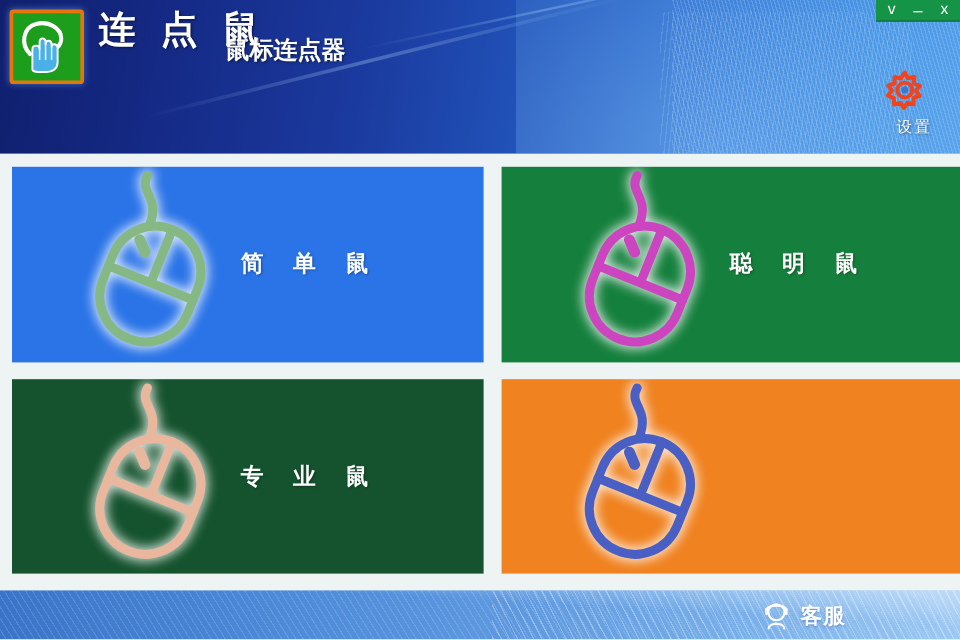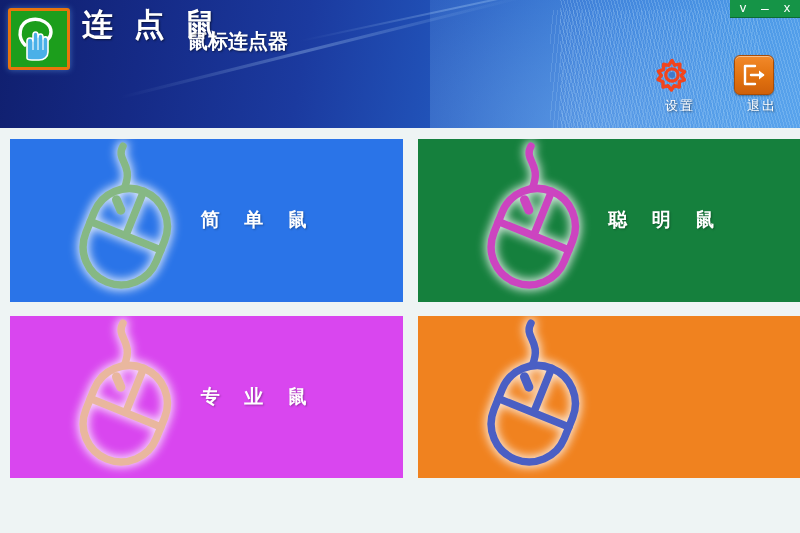--- a/index.html
+++ b/index.html
@@ -330,32 +330,20 @@
                        L9.1 30.1 L8.9 24.7 L4 22.6 L7.4 18.5 L4.3 14.3 L9.4 12.6
                        L9.6 7.2 L14.6 8.4 Z"></path>
             </g>
             <circle cx="18" cy="18" r="6.2" fill="none" stroke="#f2441c" stroke-width="3.2"></circle>
             <circle cx="18" cy="18" r="3.0" fill="#3f78c8"></circle>
           </svg>
         </div>
         <div class="lbl">设置</div>
       </div>
 
-      <div class="hdr-action">
-        <div class="glyph">
-          <div class="exit-box">
-            <svg width="26" height="26" viewBox="0 0 26 26">
-              <path d="M14 4 L4 4 L4 22 L14 22" fill="none" stroke="#ffffff" stroke-width="2.4" stroke-linejoin="round" stroke-linecap="round"></path>
-              <path d="M10 13 L22 13" stroke="#ffffff" stroke-width="2.4" stroke-linecap="round"></path>
-              <path d="M18 8.5 L23.5 13 L18 17.5 Z" fill="#ffffff"></path>
-            </svg>
-          </div>
-        </div>
-        <div class="lbl">退出</div>
-      </div>
 
     </div>
   </div>
 
   <div class="tiles">
 
     <div class="tile" id="tile0" style="background: rgb(42, 116, 232);">
       <div class="mouse-wrap">
         <svg class="mouse-glow" viewBox="0 0 120 150">
           <g fill="none" stroke="#ffffff" stroke-width="11" stroke-linecap="round" stroke-linejoin="round">
@@ -392,21 +380,21 @@
             <rect x="22" y="44" width="76" height="98" rx="38"></rect>
             <path d="M60 44 L60 92 M22 92 L98 92"></path>
             <path d="M41 48 C41 22 22 26 24 10"></path>
             <path d="M38 62 L46 70" stroke-width="9"></path>
           </g>
         </svg>
       </div>
       <div class="tile-label">聪 明 鼠</div>
     </div>
 
-    <div class="tile" id="tile2" style="background: #d946ef;">
+    <div class="tile" id="tile2" style="background: #14532d;">
       <div class="mouse-wrap">
         <svg class="mouse-glow" viewBox="0 0 120 150">
           <g fill="none" stroke="#ffffff" stroke-width="11" stroke-linecap="round" stroke-linejoin="round">
             <rect x="22" y="44" width="76" height="98" rx="38"></rect>
             <path d="M60 44 L60 92 M22 92 L98 92"></path>
             <path d="M41 48 C41 22 22 26 24 10"></path>
             <path d="M38 62 L46 70" stroke-width="11"></path>
           </g>
         </svg>
         <svg class="mouse-main" viewBox="0 0 120 150">
@@ -437,14 +425,29 @@
             <path d="M60 44 L60 92 M22 92 L98 92"></path>
             <path d="M41 48 C41 22 22 26 24 10"></path>
             <path d="M38 62 L46 70" stroke-width="9"></path>
           </g>
         </svg>
       </div>
     </div>
 
   </div>
 
+  <div class="footer">
+    <div class="ftr-hatch"></div>
+    <div class="ftr-ray"></div>
+    <div class="ftr-diag"></div>
+
+    <div class="support">
+      <svg width="26" height="26" viewBox="0 0 28 28">
+        <circle cx="14" cy="11" r="7.2" fill="none" stroke="#ffffff" stroke-width="1.9"></circle>
+        <path d="M5 9.5 C5 3.5 23 3.5 23 9.5" fill="none" stroke="#ffffff" stroke-width="1.9" stroke-linecap="round"></path>
+        <path d="M5.2 8.2 L5.2 12.4 M22.8 8.2 L22.8 12.4" stroke="#ffffff" stroke-width="2.4" stroke-linecap="round"></path>
+        <path d="M7 25.5 C7 20 21 20 21 25.5" fill="none" stroke="#ffffff" stroke-width="1.9" stroke-linecap="round"></path>
+      </svg>
+      <span class="lbl">客服</span>
+    </div>
+  </div>
 
 </div>
 
 </body></html>

